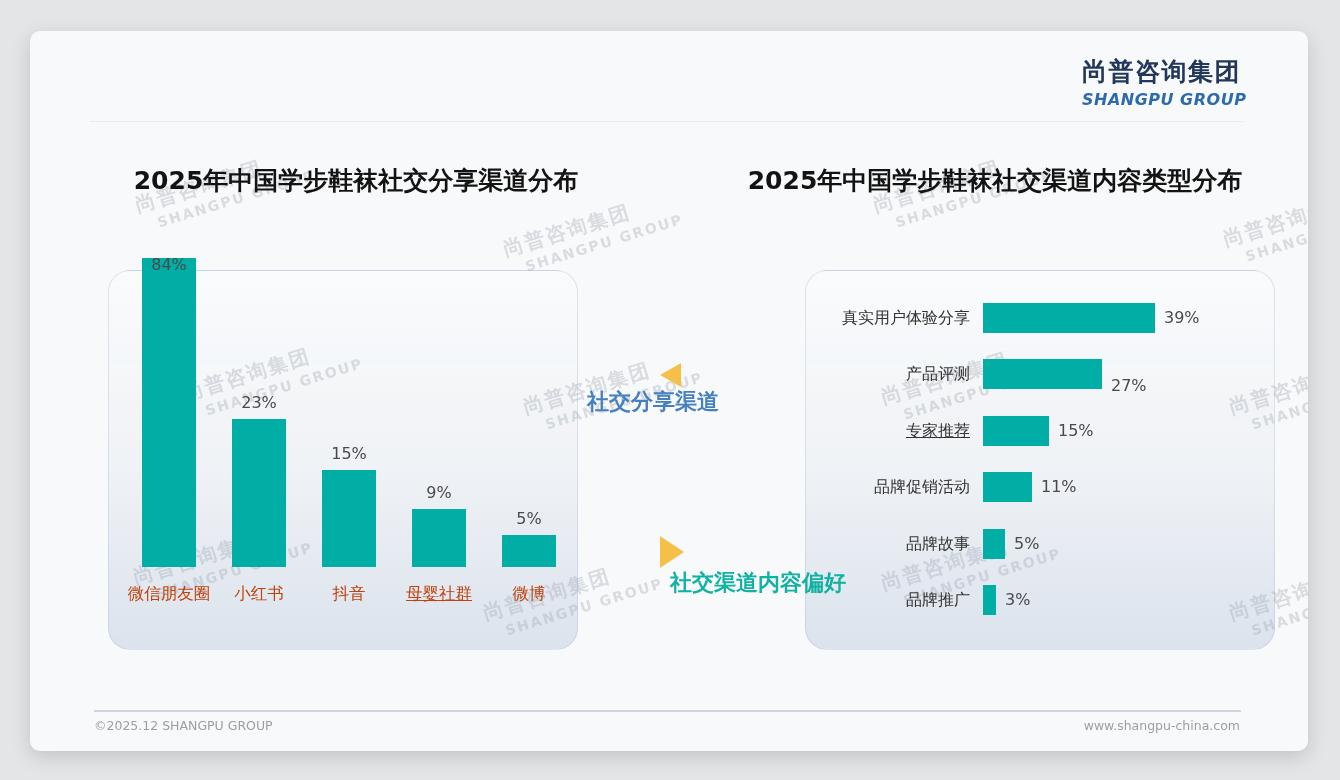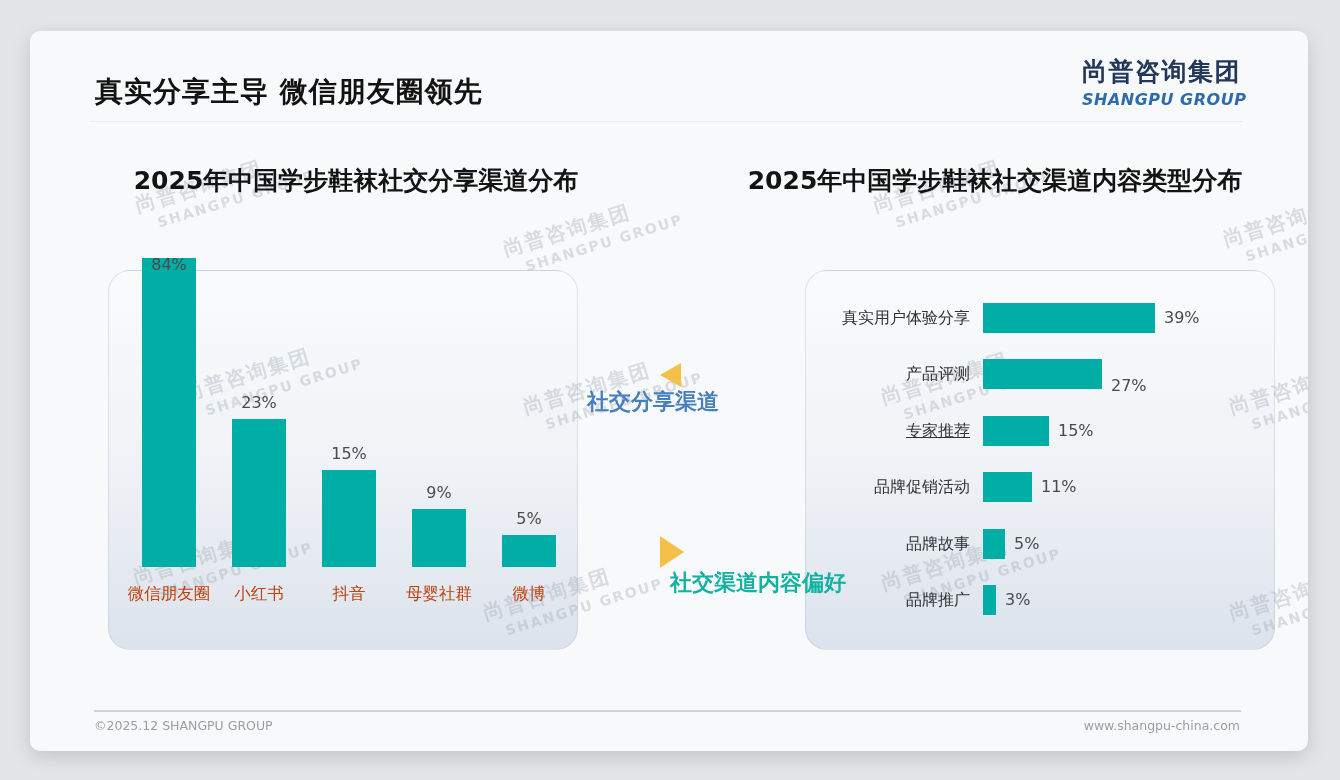--- a/index.html
+++ b/index.html
@@ -111,21 +111,20 @@
       <div class="wm" style="left: 848px; top: 540px;">
         <div class="wm1">尚普咨询集团</div>
         <div class="wm2">SHANGPU GROUP</div>
       </div>
       <div class="wm" style="left: 1196px; top: 570px;">
         <div class="wm1">尚普咨询集团</div>
         <div class="wm2">SHANGPU GROUP</div>
       </div>
     </div>
 
-  <h1 class="title">真实分享主导 微信朋友圈领先</h1>
   <div class="title-rule"></div>
 
   <div class="logo">
     <div class="logo-cn">尚普咨询集团</div>
     <div class="logo-en">SHANGPU GROUP</div>
   </div>
 
   <div class="chart-title ct-left">2025年中国学步鞋袜社交分享渠道分布</div>
   <div class="chart-title ct-right">2025年中国学步鞋袜社交渠道内容类型分布</div>
 
@@ -137,21 +136,21 @@
       <div class="vbar" style="left: 112px; top: 227px; height: 309px; background: rgb(0, 174, 166);"></div>
       <div class="vcat" style="left: 74px; top: 552px;">微信朋友圈</div>
       <div class="vval" style="left: 169px; top: 362px;">23%</div>
       <div class="vbar" style="left: 202px; top: 388px; height: 148px; background: rgb(0, 174, 166);"></div>
       <div class="vcat" style="left: 164px; top: 552px;">小红书</div>
       <div class="vval" style="left: 259px; top: 413px;">15%</div>
       <div class="vbar" style="left: 292px; top: 439px; height: 97px; background: rgb(0, 174, 166);"></div>
       <div class="vcat" style="left: 254px; top: 552px;">抖音</div>
       <div class="vval" style="left: 349px; top: 452px;">9%</div>
       <div class="vbar" style="left: 382px; top: 478px; height: 58px; background: rgb(0, 174, 166);"></div>
-      <div class="vcat" style="left: 344px; top: 552px;">母婴社群</div>
+      <div class="vcat" style="left: 344px; top: 552px; text-decoration: underline;">母婴社群</div>
       <div class="vval" style="left: 439px; top: 478px;">5%</div>
       <div class="vbar" style="left: 472px; top: 504px; height: 32px; background: rgb(0, 174, 166);"></div>
       <div class="vcat" style="left: 434px; top: 552px;">微博</div>
     </div>
   <div id="hchart">
       <div class="hlabel" style="top: 272px;">真实用户体验分享</div>
       <div class="hbar" style="top: 272px; width: 172px; background: rgb(0, 174, 166);"></div>
       <div class="hval" style="left: 1134px; top: 272px;">39%</div>
       <div class="hlabel" style="top: 328px;">产品评测</div>
       <div class="hbar" style="top: 328px; width: 119px; background: rgb(0, 174, 166);"></div>

